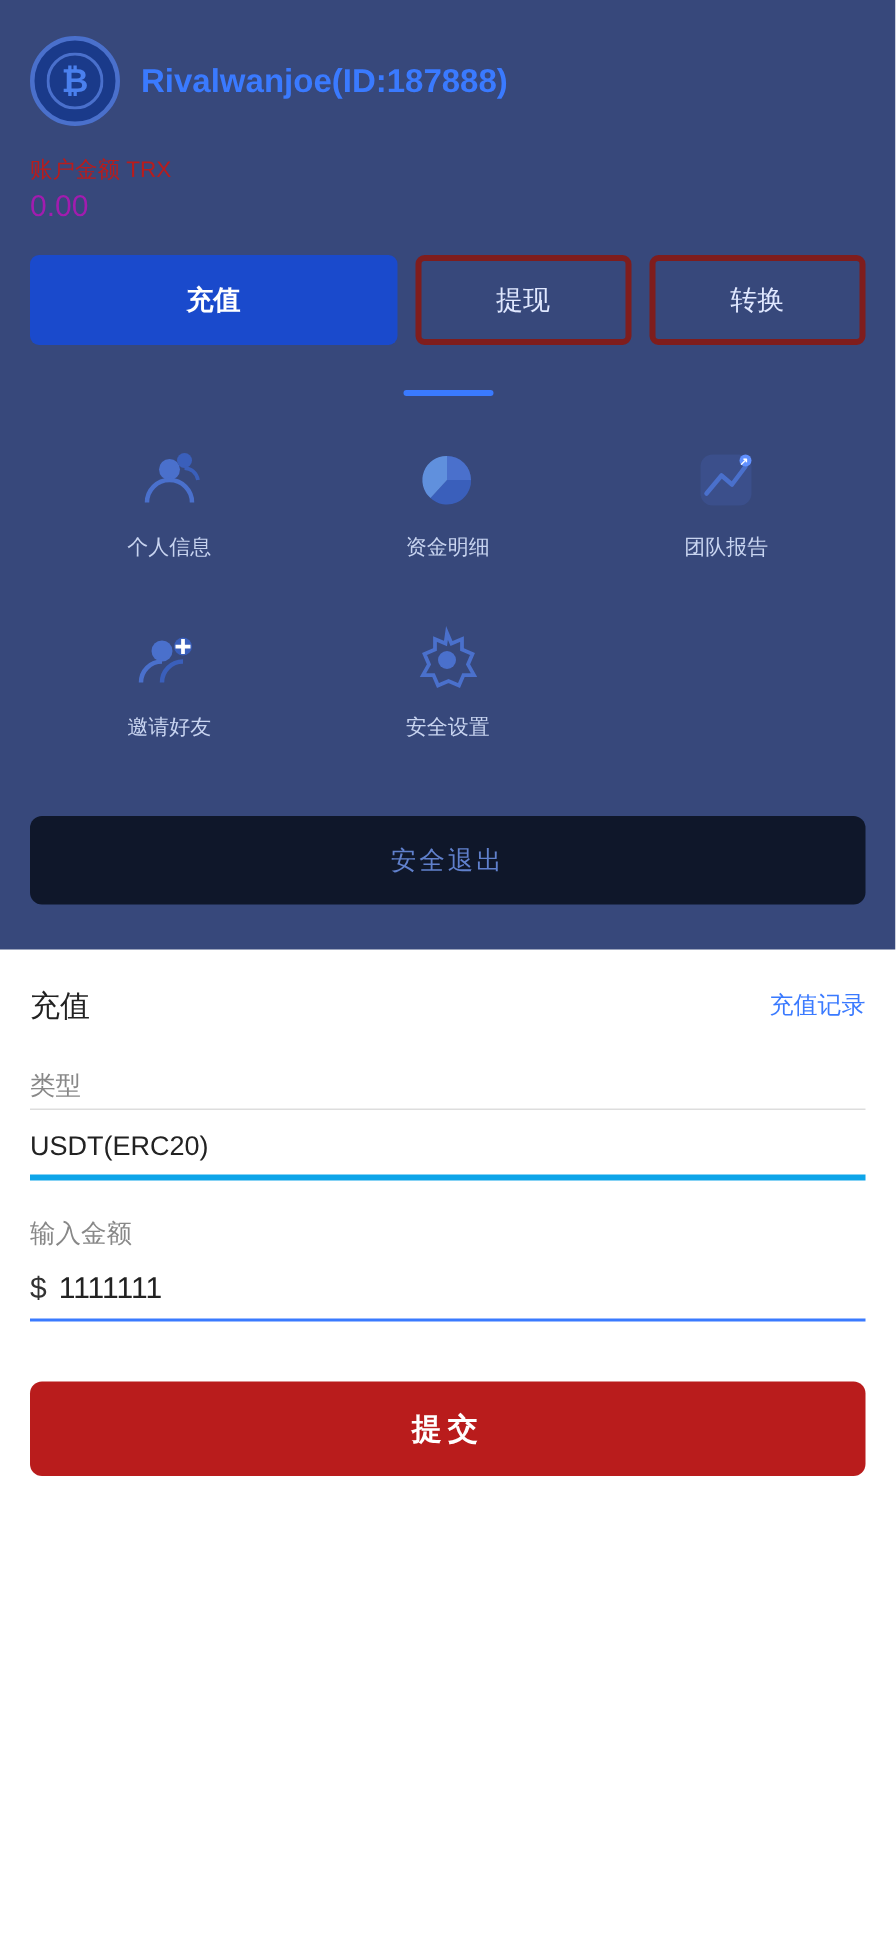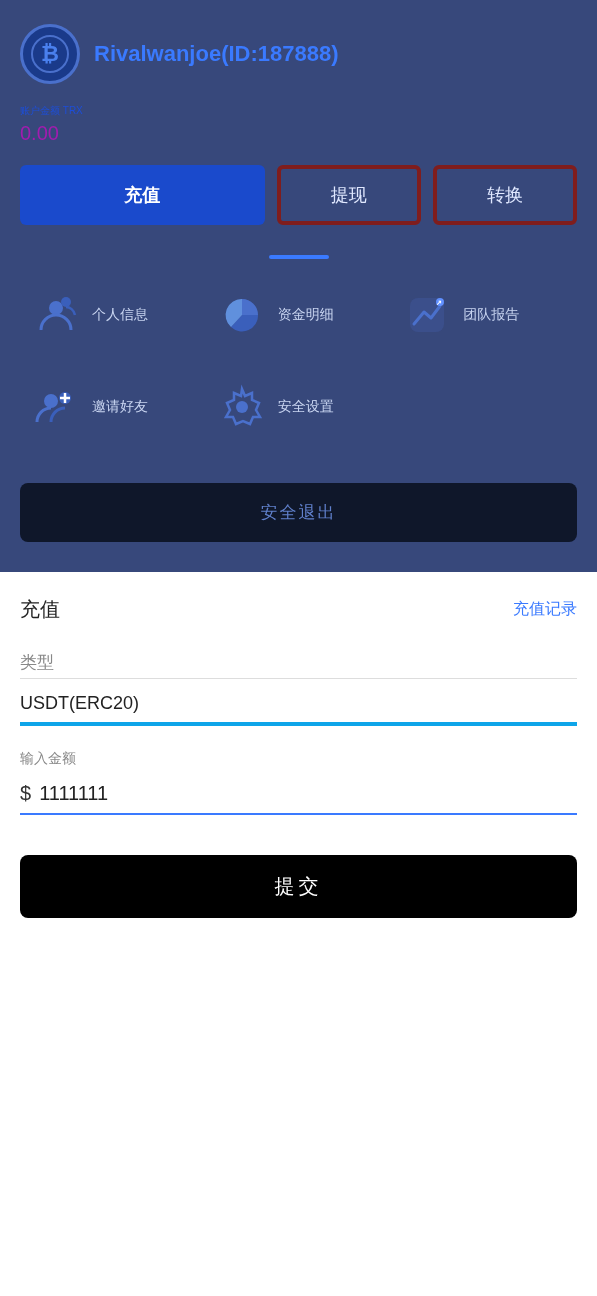--- a/index.html
+++ b/index.html
@@ -43,22 +43,22 @@
       height: 38px;
     }
 
     .username {
       color: #3a7aff;
       font-size: 22px;
       font-weight: bold;
     }
 
     .account-label {
-      color: #1d4ed8;
-      font-size: 10px;
+      color: #b91c1c;
+      font-size: 15px;
       margin-bottom: 4px;
     }
 
     .account-balance {
       color: #a21caf;
       font-size: 20px;
       font-weight: 300;
       margin-bottom: 20px;
     }
 
@@ -101,21 +101,21 @@
 
     .menu-grid-bottom {
       display: grid;
       grid-template-columns: repeat(3, 1fr);
       gap: 0;
       margin-bottom: 30px;
     }
 
     .menu-item {
       display: flex;
-      flex-direction: row;
+      flex-direction: column;
       align-items: center;
       gap: 10px;
       padding: 20px 10px;
       cursor: pointer;
     }
 
     .menu-icon {
       width: 52px;
       height: 52px;
       display: flex;
@@ -191,21 +191,21 @@
       padding: 8px 0;
       border-bottom: 4px solid #0ea5e9;
       width: 100%;
     }
 
     .amount-group {
       margin-bottom: 30px;
     }
 
     .amount-label {
-      font-size: 14px;
+      font-size: 17px;
       color: #888;
       margin-bottom: 6px;
       display: block;
     }
 
     .amount-input-row {
       display: flex;
       align-items: center;
       border-bottom: 2px solid #3a7aff;
       padding: 8px 0;
@@ -219,27 +219,27 @@
     }
 
     .amount-value {
       font-size: 20px;
       color: #222;
       flex: 1;
     }
 
     .submit-btn {
       width: 100%;
-      background: #000000;
+      background: #b91c1c;
       color: #fff;
       border: none;
       border-radius: 8px;
       padding: 18px;
       font-size: 20px;
-      font-weight: normal;
+      font-weight: bold;
       cursor: pointer;
       margin-top: 10px;
       letter-spacing: 4px;
       text-align: center;
     }
 
     .divider-line {
       width: 60px;
       height: 4px;
       background: #3a7aff;

